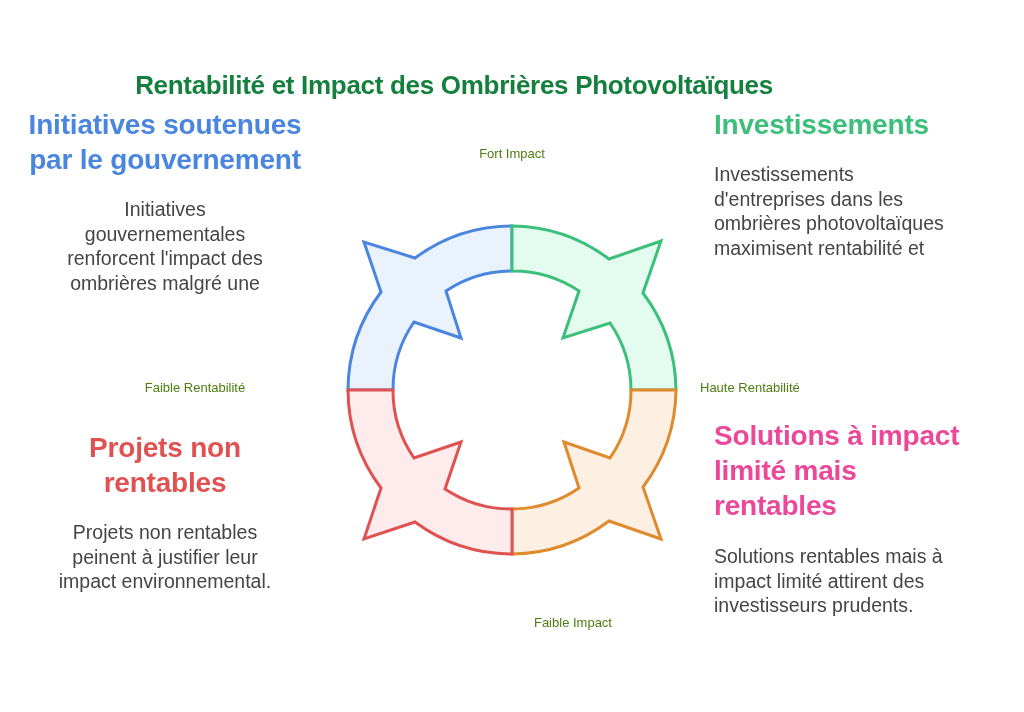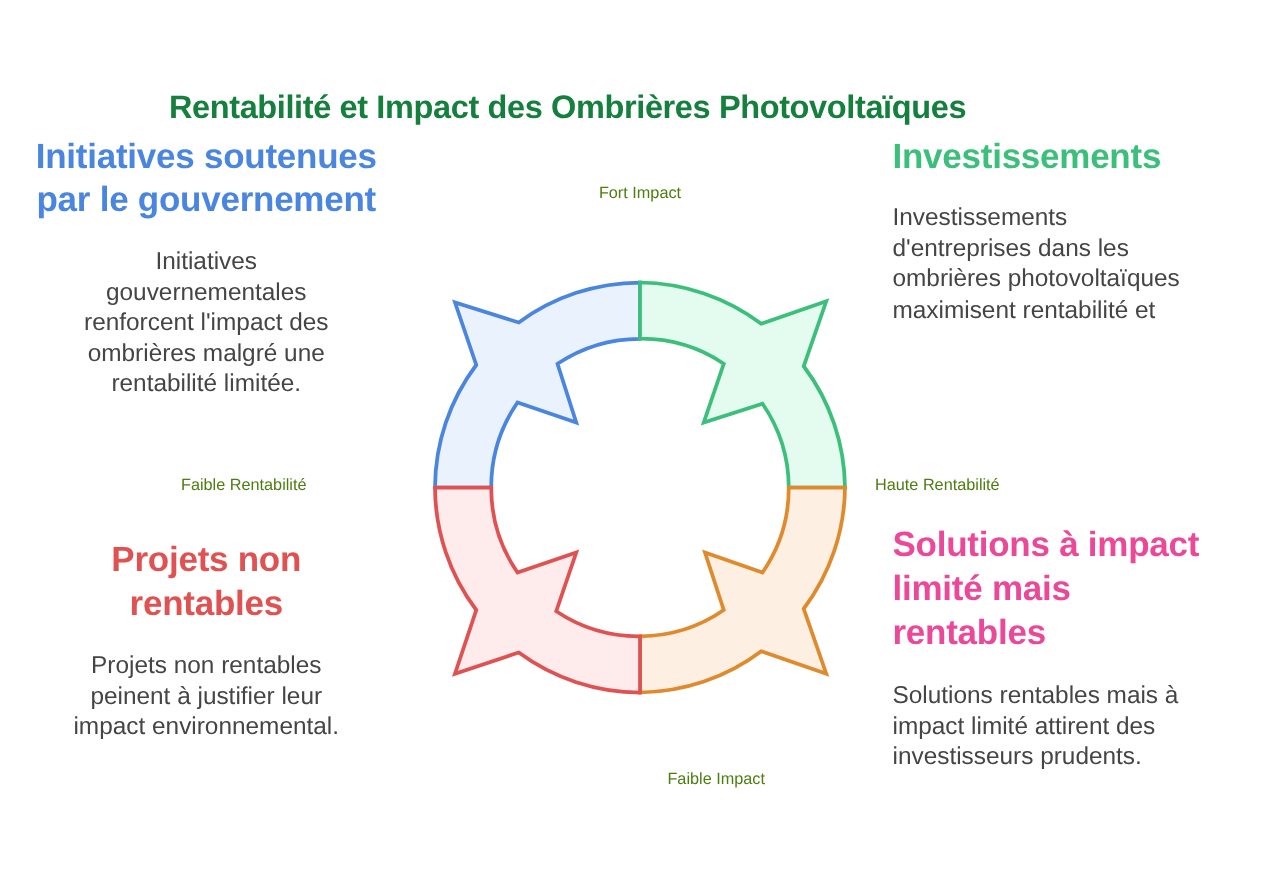--- a/index.html
+++ b/index.html
@@ -22,21 +22,20 @@
 <div class="abs right" style="left:20px; width:290px; top:107px;">
   <div class="qhead" style="color:#4a86e0;">
     <div>Initiatives soutenues</div>
     <div>par le gouvernement</div>
   </div>
   <div class="qdesc" style="margin-top:20px;">
     <div>Initiatives</div>
     <div>gouvernementales</div>
     <div>renforcent l'impact des</div>
     <div>ombrières malgré une</div>
-    <div>rentabilité limitée.</div>
   </div>
 </div>
 
 <div class="abs" style="left:714px; width:300px; top:107px;">
   <div class="qhead" style="color:#3dbf7c;">
     <div>Investissements</div>
   </div>
   <div class="qdesc" style="margin-top:20px;">
     <div>Investissements</div>
     <div>d'entreprises dans les</div>

